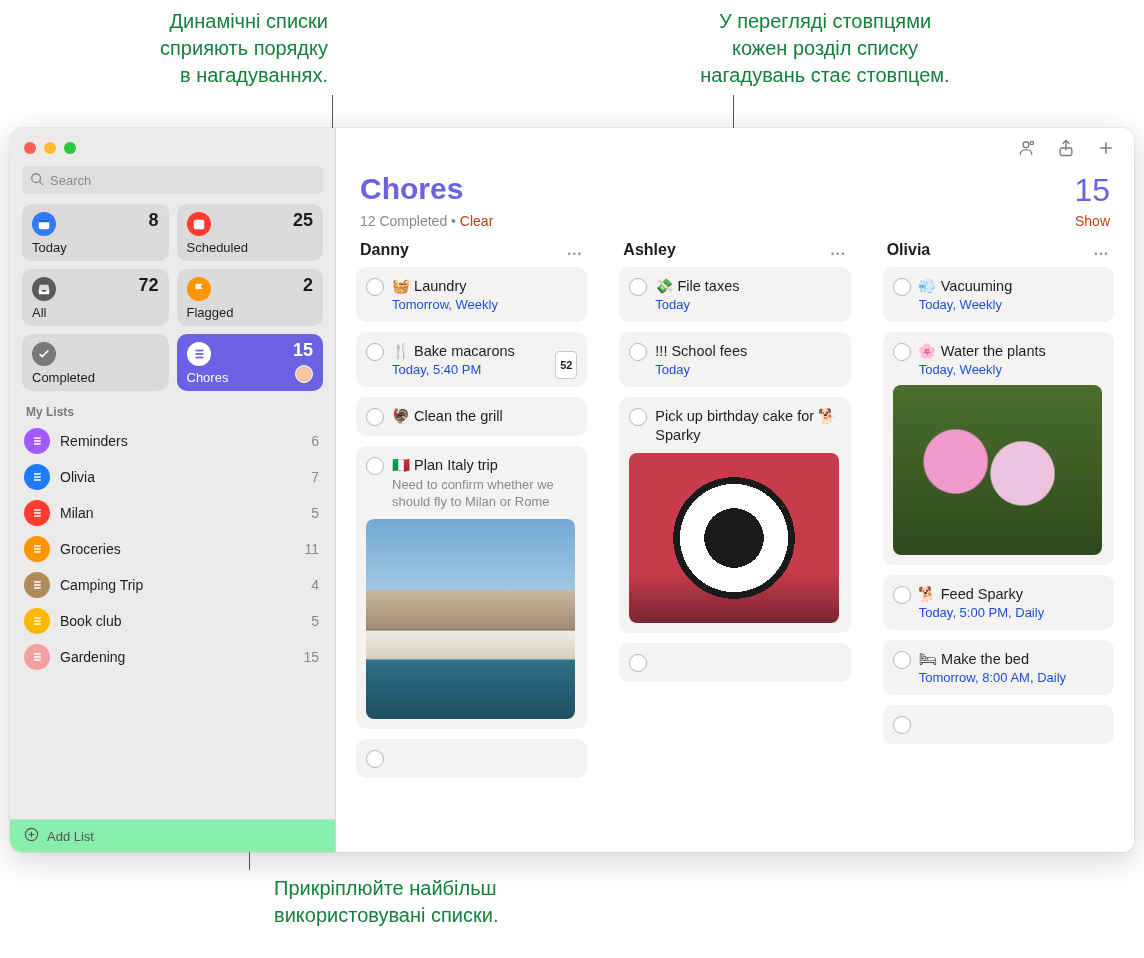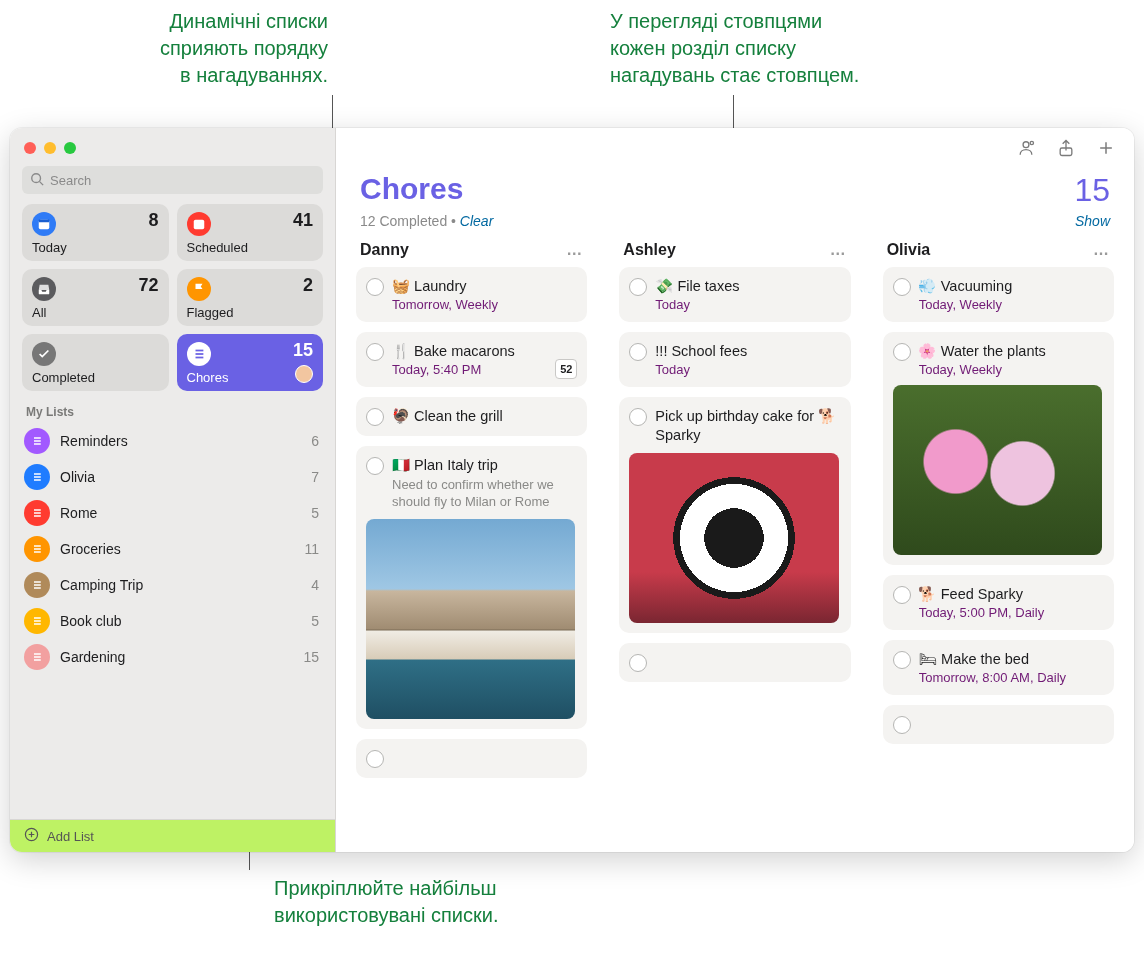--- a/index.html
+++ b/index.html
@@ -13,21 +13,21 @@
     color: #1d1d1f;
   }
   .callout {
     position: absolute;
     font-size: 20px;
     line-height: 1.35;
     color: #15803d;
     white-space: pre-line;
   }
   .callout.top-left { top: 8px; left: 48px; width: 280px; text-align: right; }
-  .callout.top-right { top: 8px; left: 610px; width: 430px; text-align: left; }
+  .callout.top-right { top: 8px; left: 610px; width: 430px; text-align: center; }
   .callout.bottom { top: 875px; left: 230px; width: 320px; text-align: left; margin-left: 44px; }
   .callout-line { position: absolute; background: #555; }
 
   .window {
     position: absolute;
     top: 128px; left: 10px;
     width: 1124px; height: 724px;
     border-radius: 12px;
     overflow: hidden;
     box-shadow: 0 8px 30px rgba(0,0,0,0.18), 0 0 0 1px rgba(0,0,0,0.05);
@@ -104,21 +104,21 @@
     color: #fff; font-size: 13px;
   }
   .list-row .list-name { flex: 1; font-size: 14px; }
   .list-row .list-count { font-size: 14px; color: #8a8a88; }
   .add-list {
     margin-top: auto;
     border-top: 1px solid #d8d6d4;
     padding: 7px 14px;
     display: flex; align-items: center; gap: 8px;
     font-size: 13px; color: #555;
-    background: #bef264;
+    background: #86efac;
   }
 
   .main {
     flex: 1;
     display: flex; flex-direction: column;
     background: #fff;
     position: relative;
   }
   .toolbar {
     height: 42px;
@@ -136,21 +136,21 @@
   }
   .header .big-count {
     font-size: 32px; font-weight: 400; color: #6a61e4;
     text-align: right;
   }
   .sub-row {
     padding: 0 24px 10px;
     display: flex; justify-content: space-between;
     font-size: 14px; color: #8a8a8a;
   }
-  .sub-row .clear, .sub-row .show { color: #0369a1; cursor: pointer; font-style: italic; }
+  .sub-row .clear, .sub-row .show { color: #c2410c; cursor: pointer; }
   .columns {
     flex: 1;
     display: grid;
     grid-template-columns: 1fr 1fr 1fr;
     gap: 32px;
     padding: 0 20px 12px;
     overflow: hidden;
   }
   .col { display: flex; flex-direction: column; min-width: 0; }
   .col-head {
@@ -166,25 +166,25 @@
     padding: 10px 12px 10px 10px;
     position: relative;
   }
   .card .row1 { display: flex; align-items: flex-start; gap: 8px; }
   .card .radio {
     width: 18px; height: 18px; border-radius: 50%;
     border: 1.6px solid #b5b5b3; flex: none; margin-top: 1px;
     background: #fff;
   }
   .card .ttl { font-size: 14.5px; font-weight: 500; line-height: 1.3; }
-  .card .sub { font-size: 13px; color: #701a75; margin-left: 26px; margin-top: 1px; }
+  .card .sub { font-size: 13px; color: #1d4ed8; margin-left: 26px; margin-top: 1px; }
   .card .note { font-size: 13px; color: #8a8a88; margin-left: 26px; margin-top: 2px; line-height: 1.3; }
   .card .num-badge {
     position: absolute; right: 10px; bottom: 8px;
-    width: 22px; height: 20px; border: 1px solid #c9c8c6; border-radius: 4px;
+    width: 22px; height: 28px; border: 1px solid #c9c8c6; border-radius: 4px;
     background: #fff; font-size: 11px; display: flex; align-items: center; justify-content: center;
     font-weight: 600;
   }
   .card .thumb {
     margin: 8px 0 0 0; height: 170px; border-radius: 8px; overflow: hidden;
     display: block;
   }
   .card .thumb.tall { height: 200px; }
   .empty-card { min-height: 36px; }
   
@@ -253,21 +253,21 @@
       </div>
       <div class="smart-tile">
         <div class="tile-icon" style="background:#ff3b30">
           <svg width="14" height="14" viewBox="0 0 16 16" fill="#fff">
               <rect x="2" y="3" width="12" height="11" rx="2"></rect>
               <rect x="4" y="7" width="2" height="2"></rect>
               <rect x="7" y="7" width="2" height="2"></rect>
               <rect x="10" y="7" width="2" height="2"></rect>
             </svg>
         </div>
-        <div class="tile-count">41</div>
+        <div class="tile-count">25</div>
         <div class="tile-label">Scheduled</div>
       </div>
       <div class="smart-tile">
         <div class="tile-icon" style="background:#5b5b5e">
           <svg width="14" height="14" viewBox="0 0 16 16" fill="#fff">
               <path d="M2 9h3l1 2h4l1-2h3v4a1 1 0 0 1-1 1H3a1 1 0 0 1-1-1z"></path>
               <path d="M3 3h10l1 6H2z" opacity="0.8"></path>
             </svg>
         </div>
         <div class="tile-count">72</div>
@@ -330,21 +330,21 @@
           <div class="list-count">7</div>
         </div>
         <div class="list-row">
           <div class="list-icon" style="background:#ff3b30">
             <svg width="12" height="12" viewBox="0 0 16 16" fill="none" stroke="#fff" stroke-width="2">
               <line x1="4" y1="4" x2="13" y2="4"></line>
               <line x1="4" y1="8" x2="13" y2="8"></line>
               <line x1="4" y1="12" x2="13" y2="12"></line>
             </svg>
           </div>
-          <div class="list-name">Rome</div>
+          <div class="list-name">Milan</div>
           <div class="list-count">5</div>
         </div>
         <div class="list-row">
           <div class="list-icon" style="background:#ff9500">
             <svg width="12" height="12" viewBox="0 0 16 16" fill="none" stroke="#fff" stroke-width="2">
               <line x1="4" y1="4" x2="13" y2="4"></line>
               <line x1="4" y1="8" x2="13" y2="8"></line>
               <line x1="4" y1="12" x2="13" y2="12"></line>
             </svg>
           </div>

